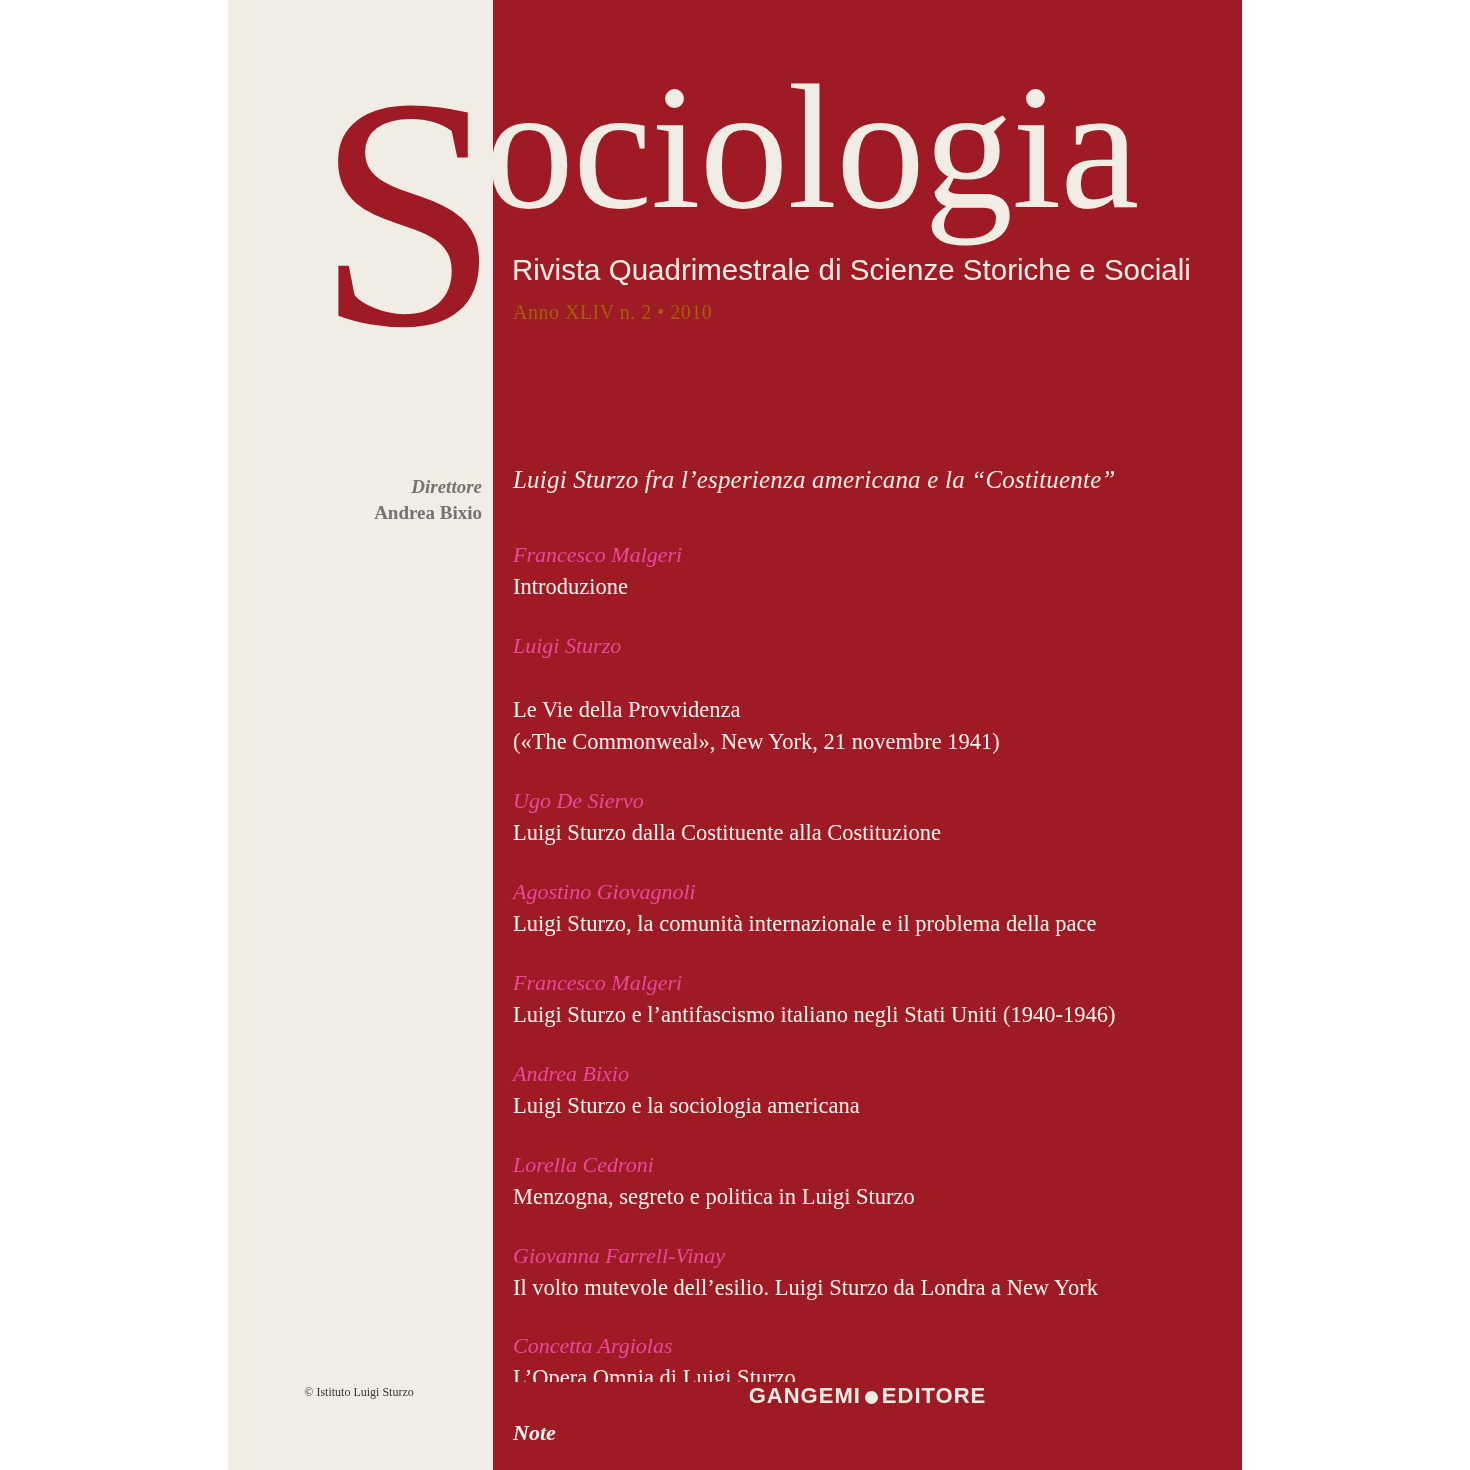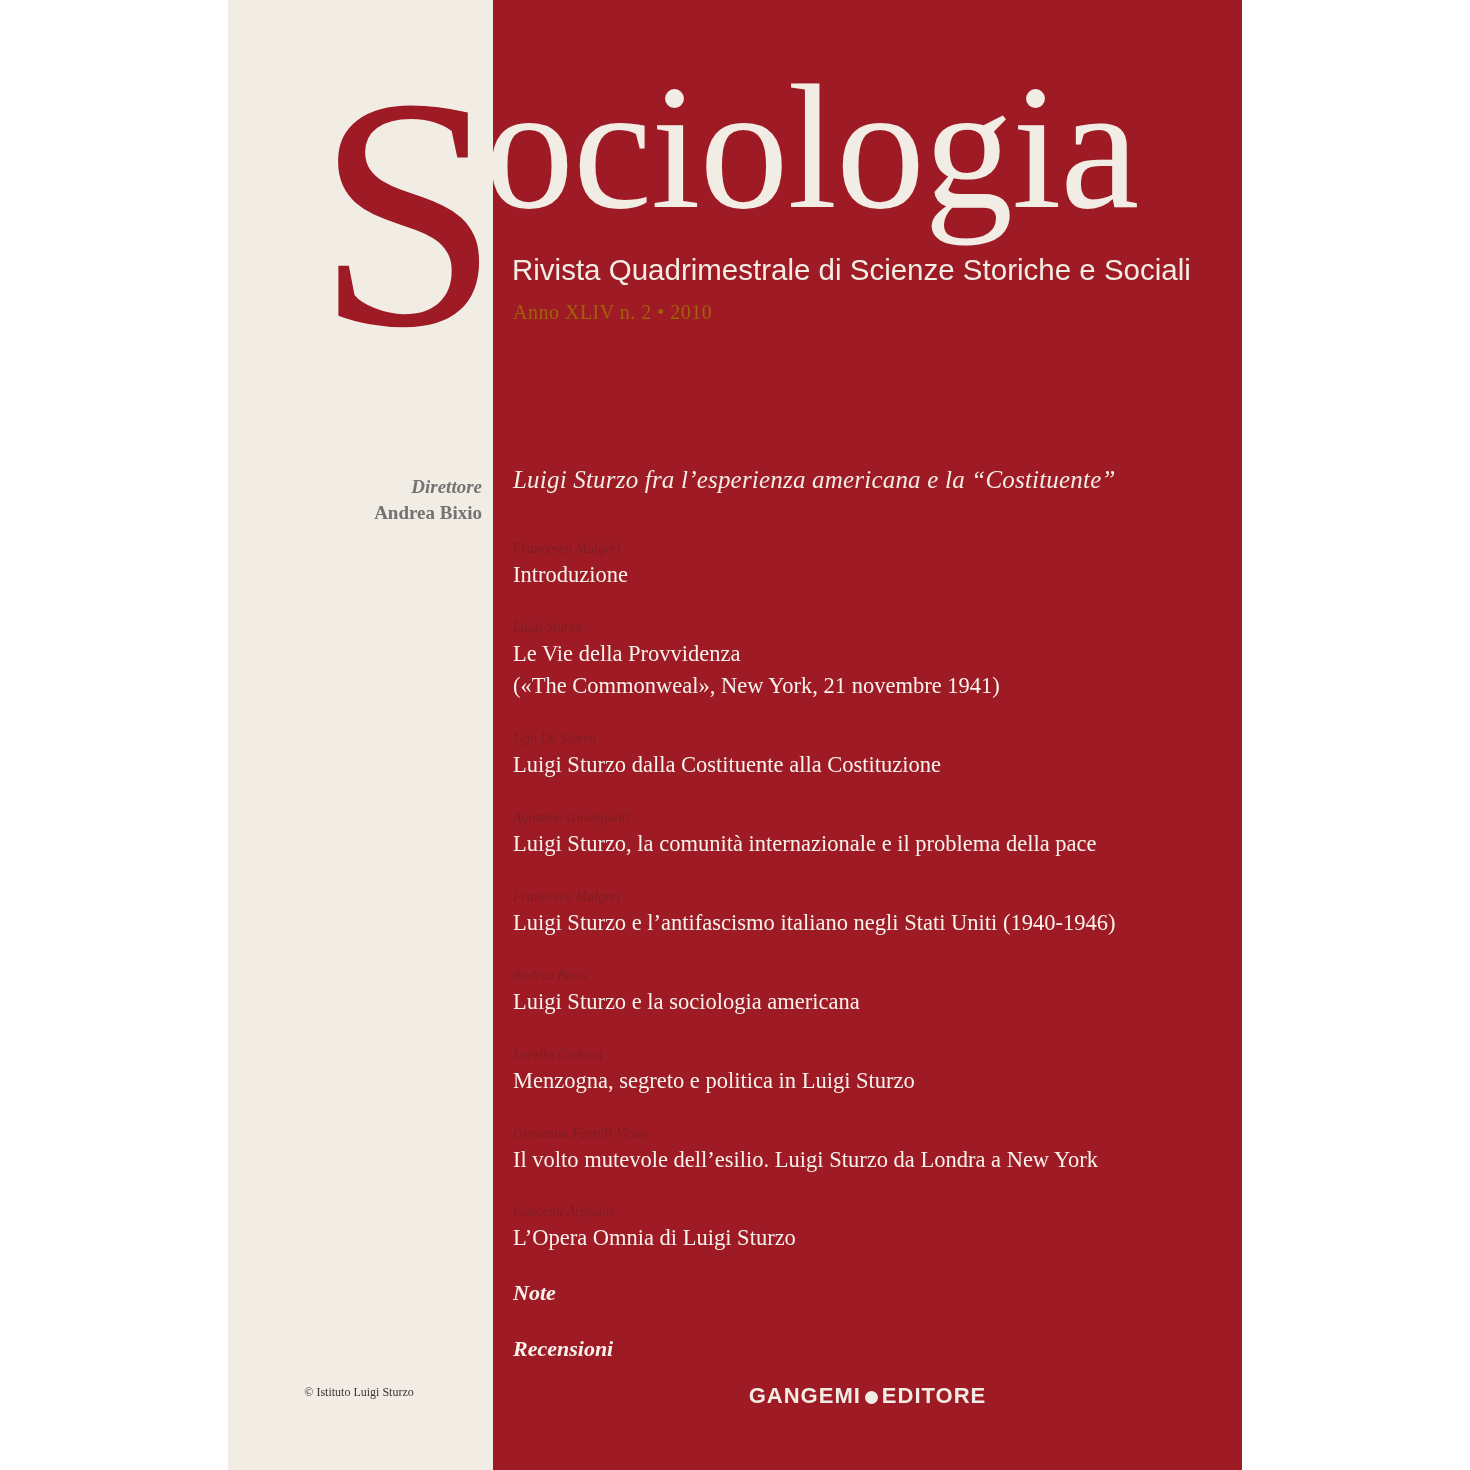--- a/index.html
+++ b/index.html
@@ -121,22 +121,22 @@
     font-size: 25px;
     color: #f2ede4;
     margin-bottom: 44px;
     letter-spacing: 0.2px;
   }
   .entry {
     margin-bottom: 26px;
   }
   .entry .author {
     font-style: italic;
-    font-size: 14px;
-    color: #7f1d1d;
+    font-size: 22px;
+    color: #ec4899;
     line-height: 1.5;
   }
   .entry .etitle {
     font-size: 22.5px;
     color: #f7f2ec;
     line-height: 1.42;
   }
   .section-label {
     font-style: italic;
     font-weight: bold;
@@ -219,21 +219,21 @@
 
   <div class="toc">
     <div class="toc-heading">Luigi Sturzo fra l’esperienza americana e la “Costituente”</div>
 
     <div class="entry">
       <div class="author">Francesco Malgeri</div>
       <div class="etitle">Introduzione</div>
     </div>
     <div class="entry">
       <div class="author">Luigi Sturzo</div>
-      <div class="etitle" style="white-space: pre-line;">Le Vie della Provvidenza
+      <div class="etitle" style="white-space: pre-line; margin-top: 32px;">Le Vie della Provvidenza
 («The Commonweal», New York, 21 novembre 1941)</div>
     </div>
     <div class="entry">
       <div class="author">Ugo De Siervo</div>
       <div class="etitle">Luigi Sturzo dalla Costituente alla Costituzione</div>
     </div>
     <div class="entry">
       <div class="author">Agostino Giovagnoli</div>
       <div class="etitle">Luigi Sturzo, la comunità internazionale e il problema della pace</div>
     </div>

